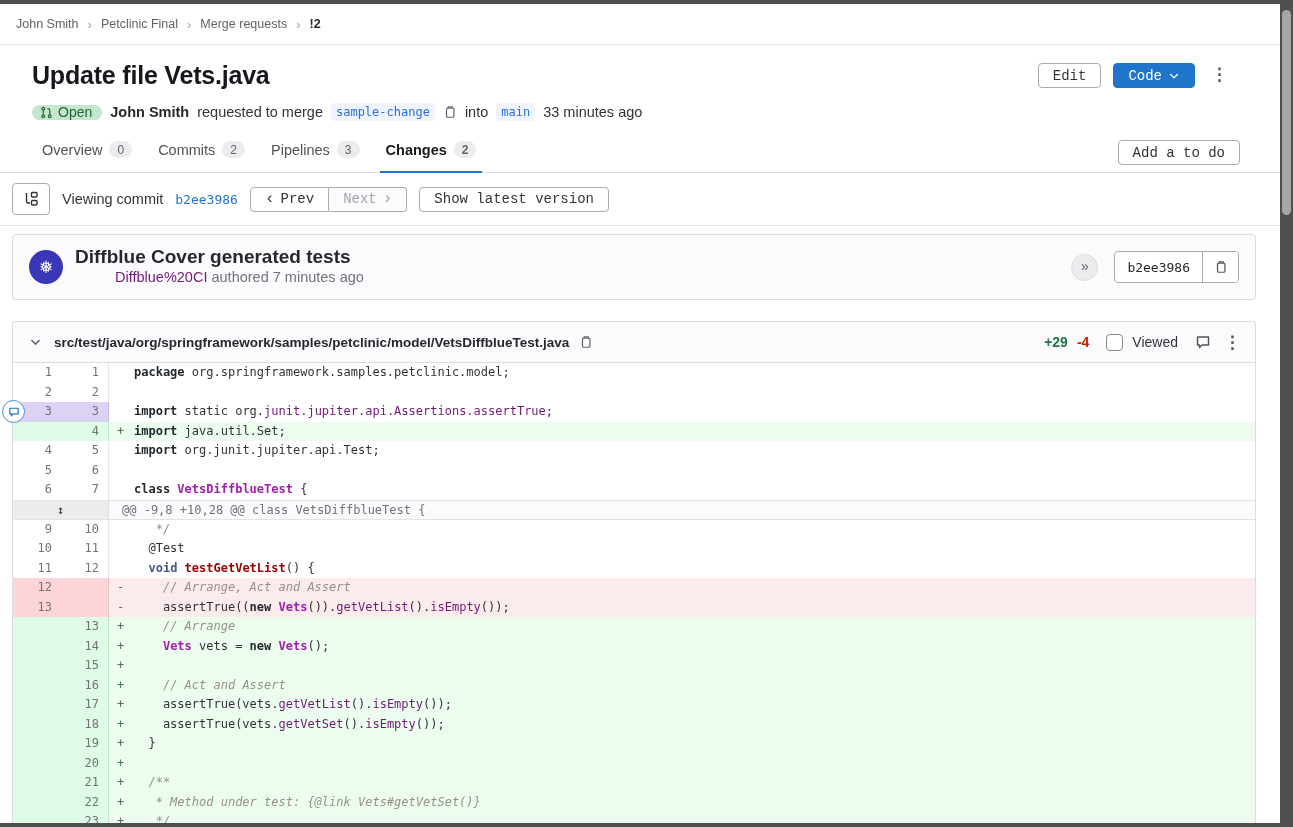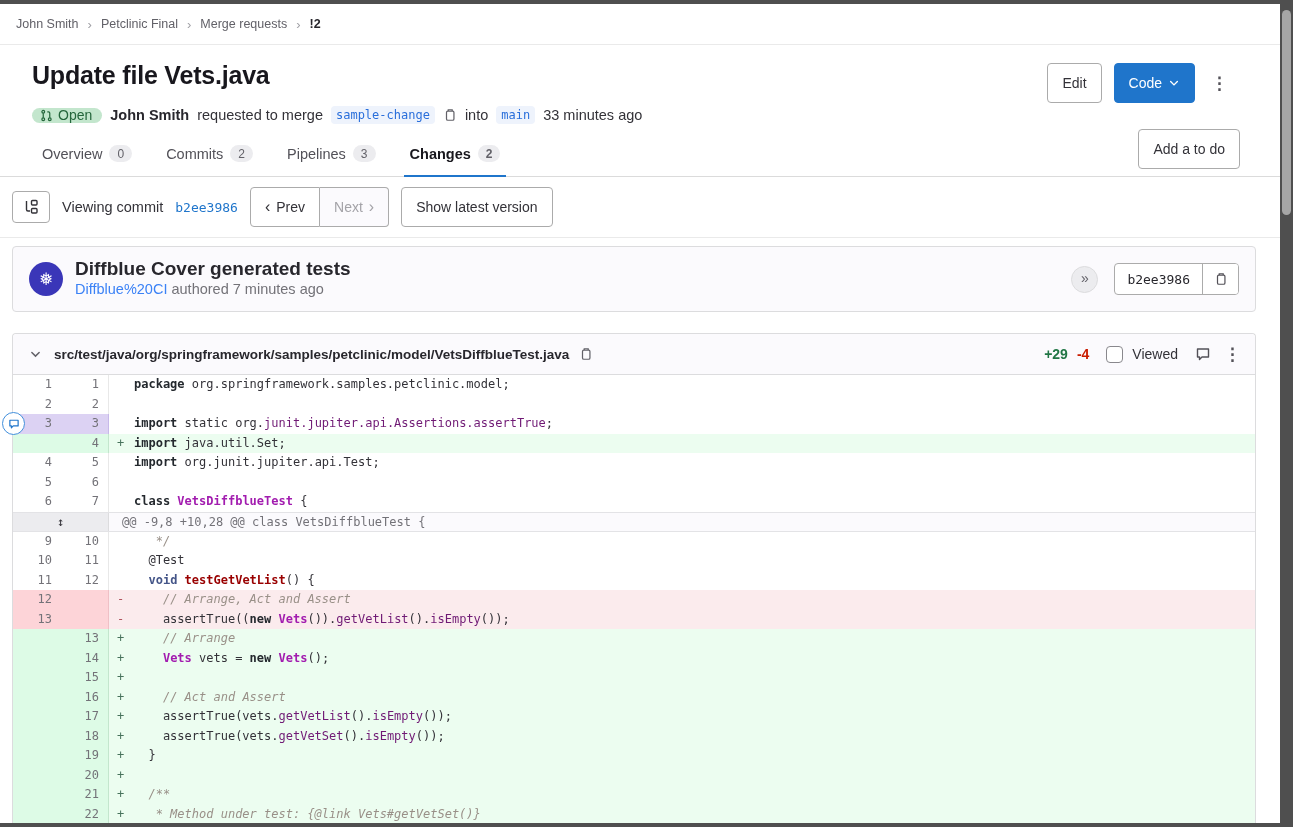--- a/index.html
+++ b/index.html
@@ -26,43 +26,43 @@
   }
   .breadcrumb .sep{ color:#a0a0a5; font-size:13px; }
   .breadcrumb .current{ color:#28272d; font-weight:600; }
   
   .mr-header{ padding:14px 48px 0 32px; }
   .title-row{ display:flex; justify-content:space-between; align-items:flex-start; }
   h1{ font-size:25px; font-weight:700; color:#18171d; margin:2px 0 10px; letter-spacing:-0.2px; }
   .actions{ display:flex; align-items:center; gap:12px; margin-top:4px; }
   .btn{
     display:inline-flex; align-items:center; justify-content:center; gap:6px;
-    height:40px; padding:0 14px; font-size:14px; color:#333238;
+    height:25px; padding:0 14px; font-size:14px; color:#333238;
     background:#fff; border:1px solid #ababab; border-radius:4px; cursor:pointer;
-    font-family:Liberation Sans, sans-serif;
+    font-family:Liberation Mono, monospace;
   }
   .btn.primary{ background:#1f75cb; border-color:#1f75cb; color:#fff; }
   .icon-only{ border:none; background:transparent; padding:0 4px; }
   .v-ellipsis{ font-size:17px; font-weight:700; color:#535158; line-height:1; }
   .status-row{ display:flex; align-items:center; gap:8px; font-size:14.5px; color:#333238; height:24px; }
   .badge-open{
     display:inline-flex; align-items:center; gap:5px; height:15px; padding:0 10px 0 8px;
     background:#c3e6cd; color:#24663b; border-radius:12px; font-size:14px;
   }
   .bold-name{ font-weight:700; color:#28272d; }
   .ref-label{
     font-family:"DejaVu Sans Mono", monospace; font-size:12px; color:#2a6fdb;
     background:#eef3fc; border-radius:4px; padding:2px 5px;
   }
   
   .tabs-bar{
     display:flex; align-items:flex-end; margin-top:2px;
     padding:0 40px 0 32px; border-bottom:1px solid #dbdbdb;
   }
-  .tabs{ display:flex; gap:14px;align-items:center; }
+  .tabs{ display:flex; gap:6px;align-items:center; }
   .tab{
     display:flex; align-items:center; gap:7px; padding:15px 10px 14px;
     font-size:14.5px; color:#525158; position:relative; cursor:pointer;
   }
   .tab .count{
     background:#ececef; color:#626168; font-size:12px; border-radius:10px;
     padding:1.5px 8px;
   }
   .tab.active{ color:#18171d; font-weight:700; }
   .tab.active::after{
@@ -98,21 +98,21 @@
     margin:8px 24px 0 12px; border:1px solid #dcdcde; border-radius:4px;
     background:#fbfafd; padding:12px 16px; display:flex; align-items:center;
   }
   .avatar{
     width:34px; height:34px; border-radius:50%; background:#3a36b8; color:#fff;
     display:flex; align-items:center; justify-content:center; font-size:17px; flex-shrink:0;
   }
   .commit-meta{ margin-left:12px; }
   .commit-title{ font-size:19px; font-weight:700; color:#28272d; line-height:20px; }
   .commit-byline{ font-size:14.5px; line-height:20px; color:#737278; }
-  .commit-byline .author{ color:#3b82f6; }
+  .commit-byline .author{ color:#701a75;margin-left:40px; }
   .card-right{ margin-left:auto; display:flex; align-items:center; gap:16px; }
   .round-btn{
     width:27px; height:27px; border-radius:50%; background:#ececef; border:1px solid #dcdcde;
     color:#626168; display:flex; align-items:center; justify-content:center;
     font-size:14px; cursor:pointer; padding-bottom:2px;
   }
   .sha-box{ display:inline-flex; height:32px; border:1px solid #ababab; border-radius:4px; background:#fff; overflow:hidden; }
   .sha-box .sha-text{
     display:flex; align-items:center; padding:0 12px;
     font-family:"DejaVu Sans Mono", monospace; font-size:13px; color:#28272d;

